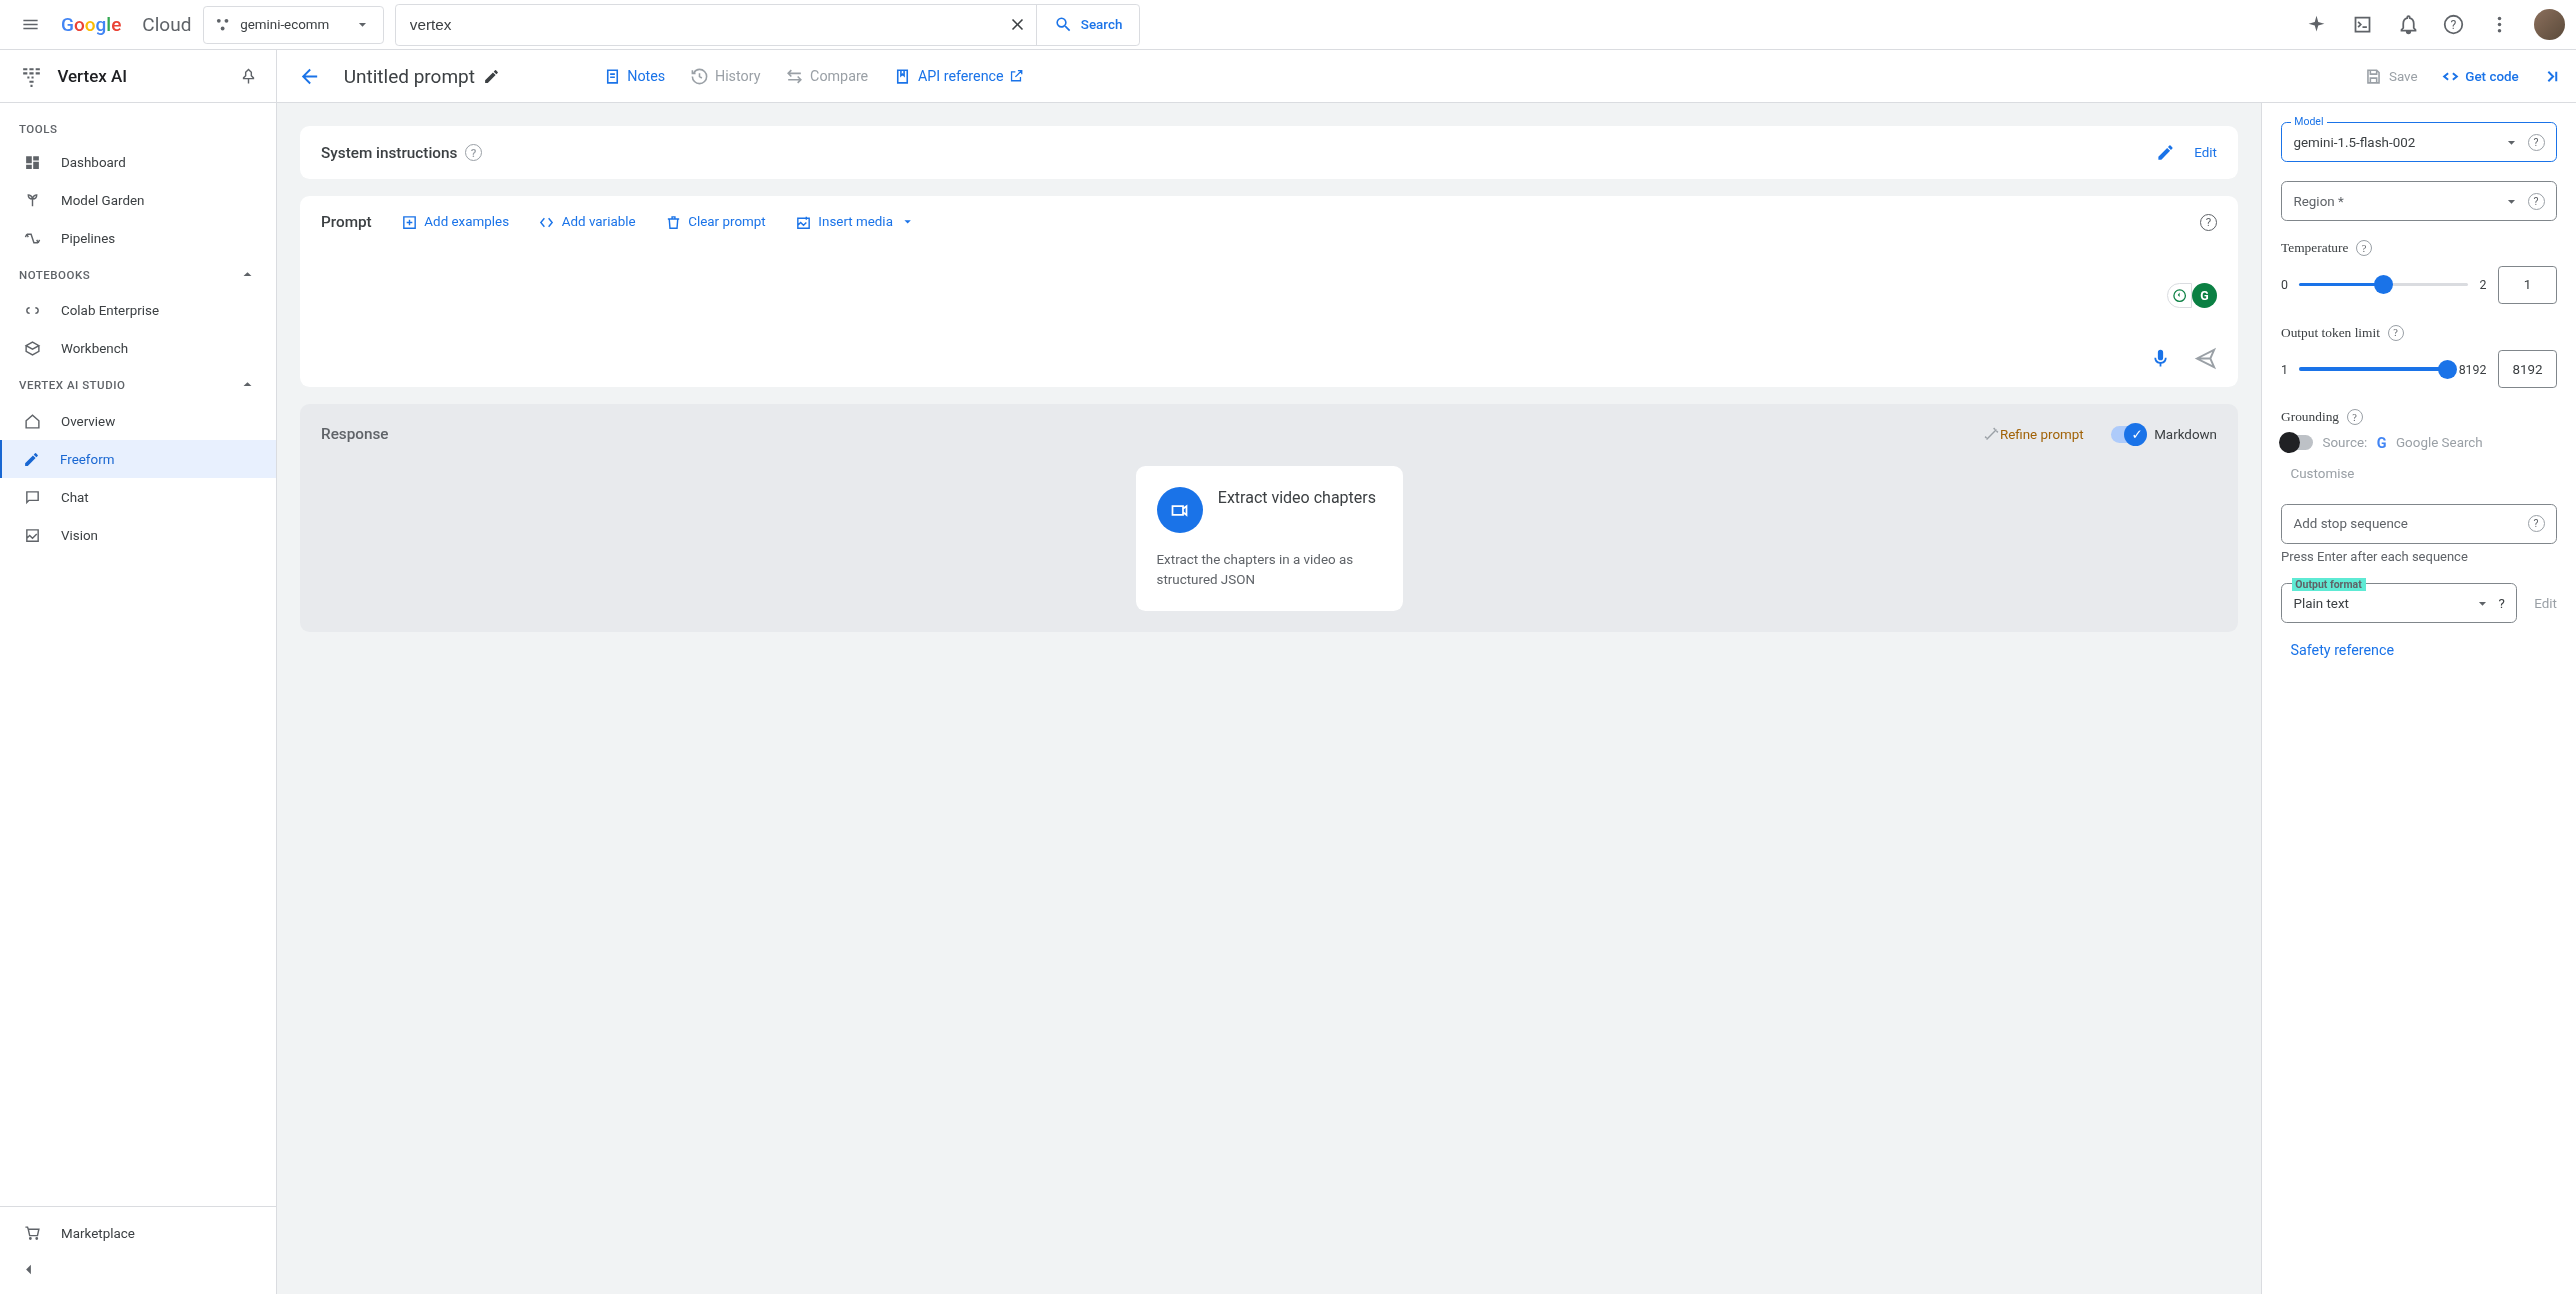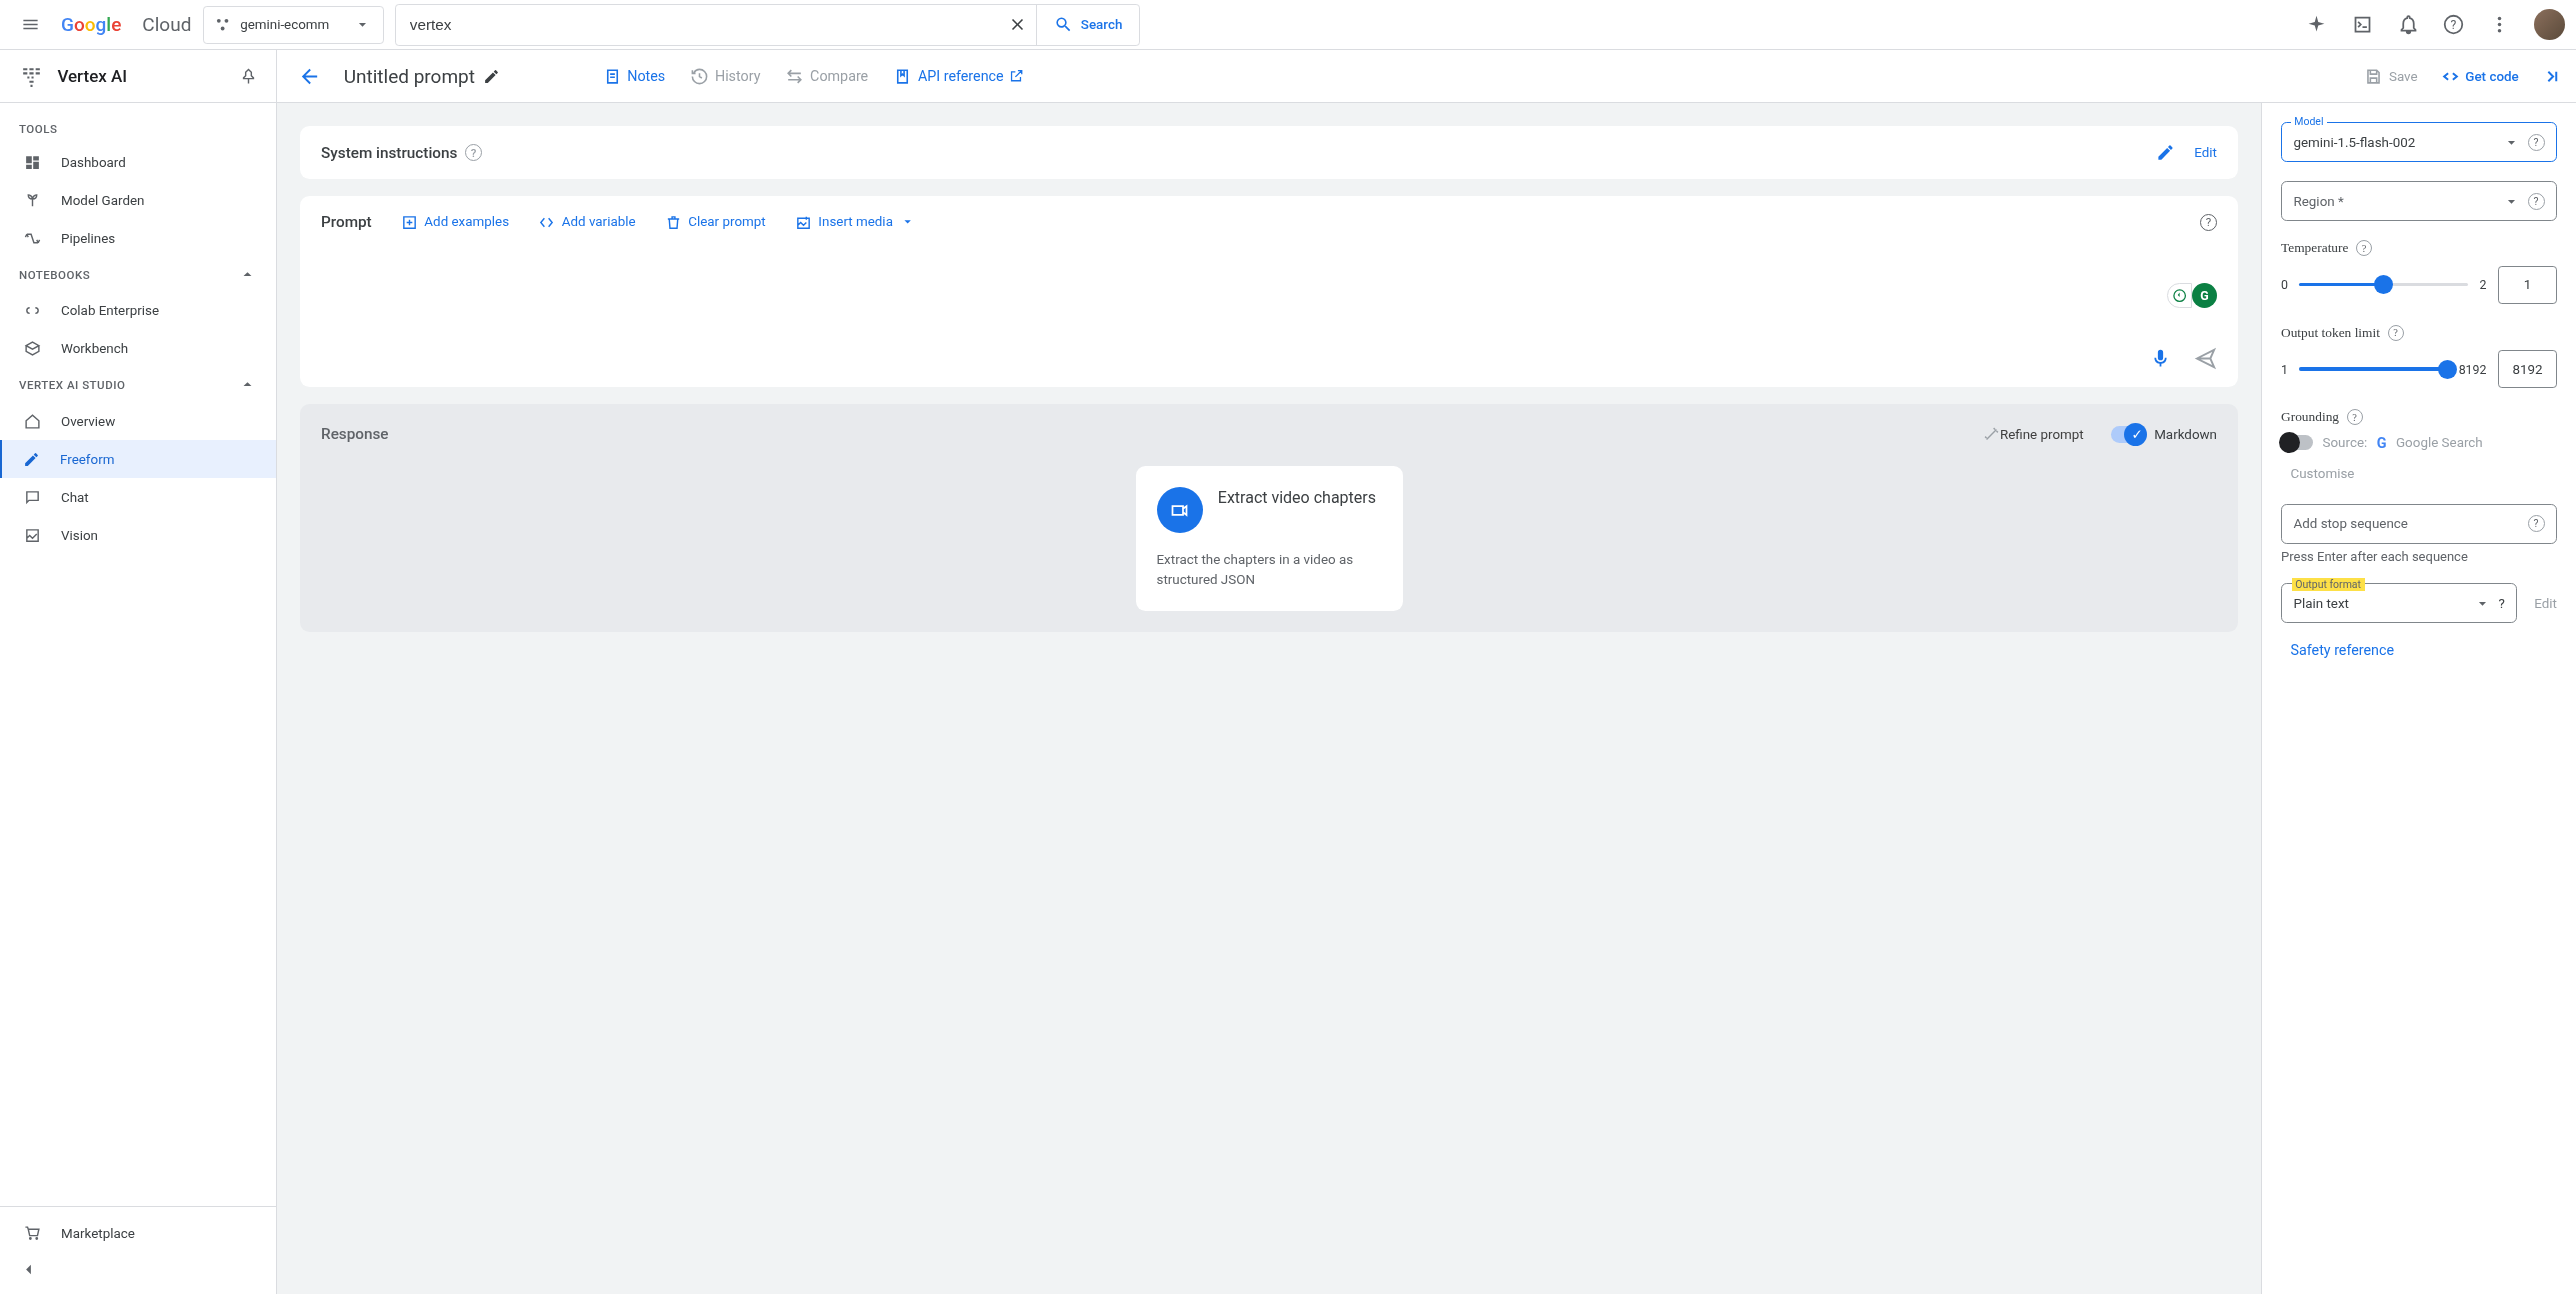--- a/index.html
+++ b/index.html
@@ -67,21 +67,21 @@
 .chip { width: 25px; height: 25px; border-radius: 12.4px 0 0 12.4px; background: #fff; border: 1px solid #dadce0; display: flex; align-items: center; justify-content: center; font-size: 12.4px; }
 .chip.green { color: #0b8043; }
 .chip.gram { background: #0b8043; color: #fff; border-radius: 50%; border: none; font-weight: bold; }
 .prompt-footer { display: flex; justify-content: flex-end; gap: 23px; align-items: center; padding-top: 7.6px; }
 .mic { color: #1a73e8; cursor: pointer; }
 .send { color: #9aa0a6; cursor: pointer; }
 
 .response-block { background: #e8eaed; border-radius: 9.5px; padding: 21px; }
 .response-header { display: flex; align-items: center; margin-bottom: 23px; }
 .response-title { font-size: 15.3px; font-weight: 500; color: #5f6368; }
-.refine { margin-left: auto; color: #404040; display: flex; align-items: center; gap: 0; margin-right: 27px; }
+.refine { margin-left: auto; color: #a16207; display: flex; align-items: center; gap: 0; margin-right: 27px; }
 .md-toggle { display: flex; align-items: center; gap: 9.5px; color: #3c4043; }
 .switch-on { width: 34px; height: 17px; background: #aecbfa; border-radius: 8.6px; position: relative; }
 .switch-on::after { content: ""; position: absolute; right: -1.9px; top: -2.9px; width: 23px; height: 23px; background: #1a73e8; border-radius: 50%; display: flex; align-items: center; justify-content: center; }
 .switch-check { position: absolute; right: 1.9px; top: 1px; color: #fff; font-size: 13.4px; z-index: 1; }
 .example-cards { display: flex; gap: 29px; justify-content: center; }
 .example-card { background: #fff; border-radius: 9.5px; padding: 21px; width: 267px; }
 .example-top { display: flex; gap: 15.3px; align-items: flex-start; margin-bottom: 17px; }
 .ex-icon { width: 46px; height: 46px; border-radius: 50%; display: flex; align-items: center; justify-content: center; color: #fff; flex-shrink: 0; }
 .ex-icon.pink { background: #c2185b; }
 .ex-icon.blue { background: #1a73e8; }
@@ -107,21 +107,21 @@
 .switch-off { width: 32px; height: 15.3px; background: #bdc1c6; border-radius: 7.6px; position: relative; }
 .switch-off::after { content: ""; position: absolute; left: -1.9px; top: -2.9px; width: 21px; height: 21px; background: #202124; border-radius: 50%; }
 .src-label { color: #9aa0a6; font-size: 13.4px; }
 .glogo-mini { font-size: 14.3px; font-weight: bold; }
 .customise { color: #9aa0a6; font-size: 13.4px; margin-bottom: 23px; margin-left: 9.5px; }
 .stopseq-box { border: 1px solid #80868b; border-radius: 5.7px; height: 40px; display: flex; align-items: center; padding: 0 11.5px; color: #5f6368; margin-bottom: 5.7px; }
 .stopseq-box .qmark { margin-left: auto; color: #5f6368; border: 1.4px solid #9aa0a6; border-radius: 50%; width: 17px; height: 17px; display: flex; align-items: center; justify-content: center; font-size: 10.5px; }
 .stopseq-hint { font-size: 13px; color: #5f6368; margin-bottom: 19px; }
 .outfmt-row { display: flex; align-items: center; gap: 17px; margin-bottom: 19px; }
 .outfmt-box { border: 1px solid #80868b; border-radius: 5.7px; height: 40px; display: flex; align-items: center; padding: 0 11.5px; flex: 1; position: relative; }
-.outfmt-label-float { position: absolute; top: -6.7px; left: 9.5px; background: #fde047; padding: 0 3.8px; font-size: 10.5px; color: #5f6368; }
+.outfmt-label-float { position: absolute; top: -6.7px; left: 9.5px; background: #5eead4; padding: 0 3.8px; font-size: 10.5px; color: #5f6368; font-weight: bold; }
 .edit-disabled { color: #9aa0a6; }
 .safety-link { color: #1a73e8; font-size: 14.3px; cursor: pointer; margin-left: 9.5px; }
 
 svg { display: block; }
 </style>
 </head>
 <body>
 
 <div class="top-bar">
   <div class="hamburger">

